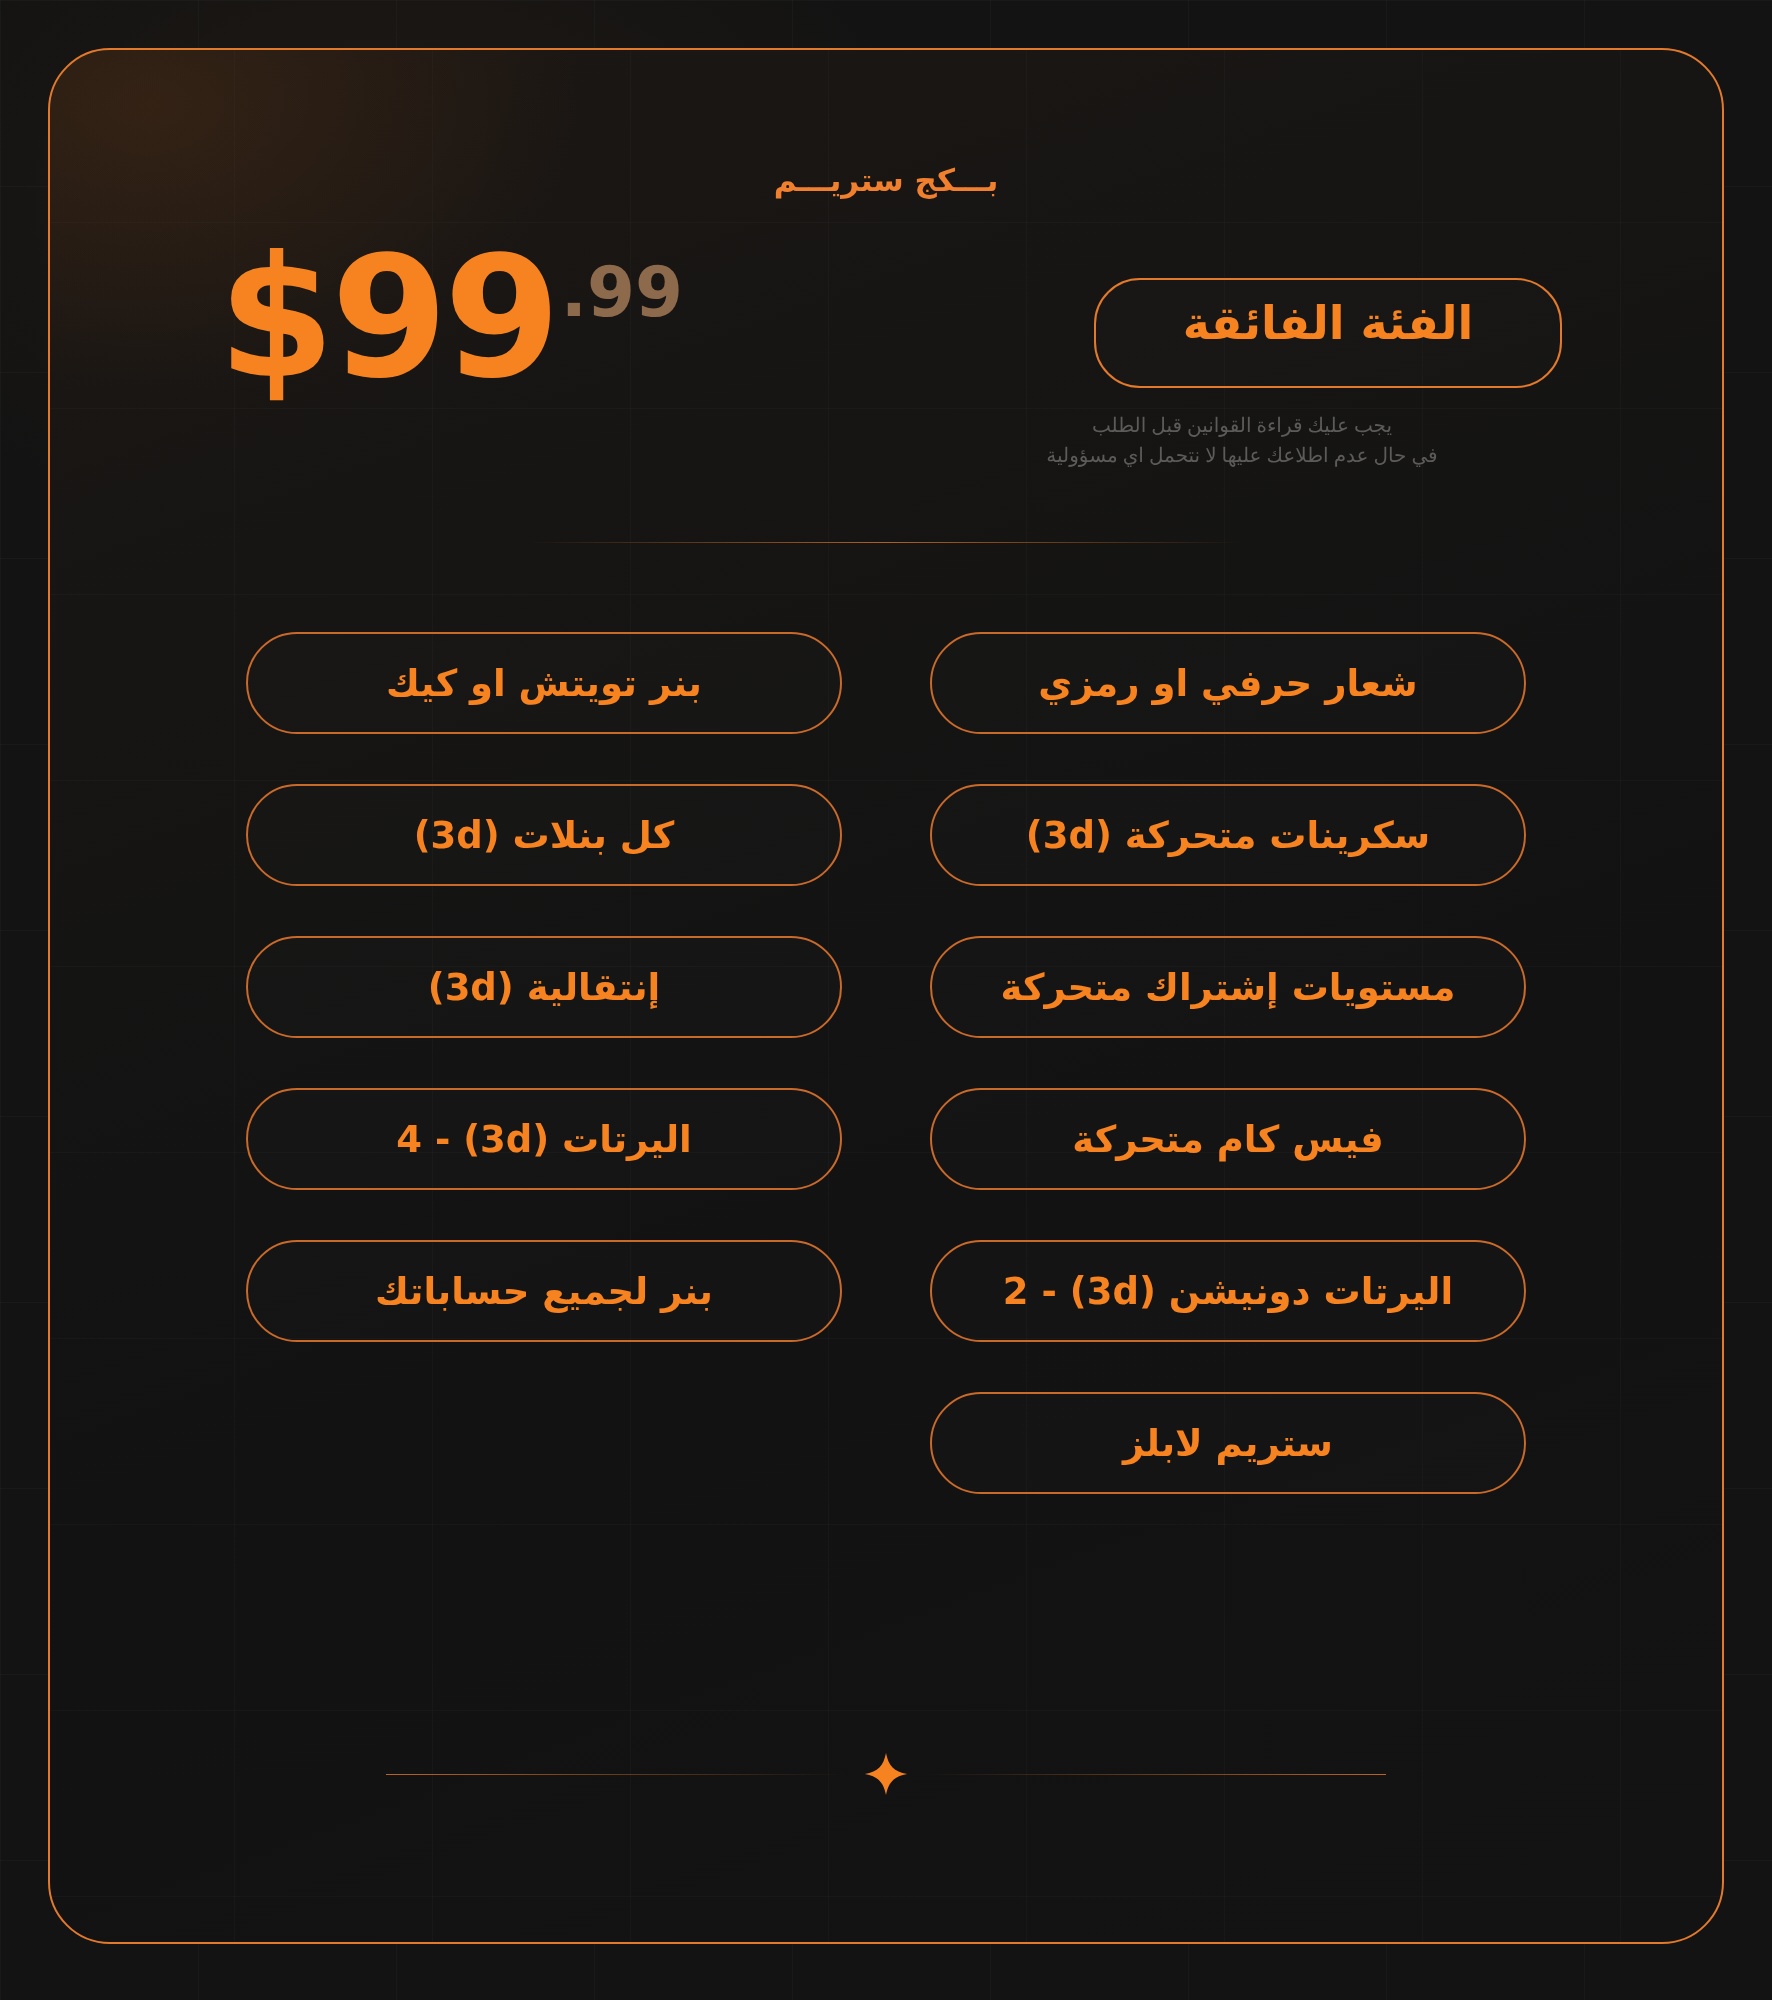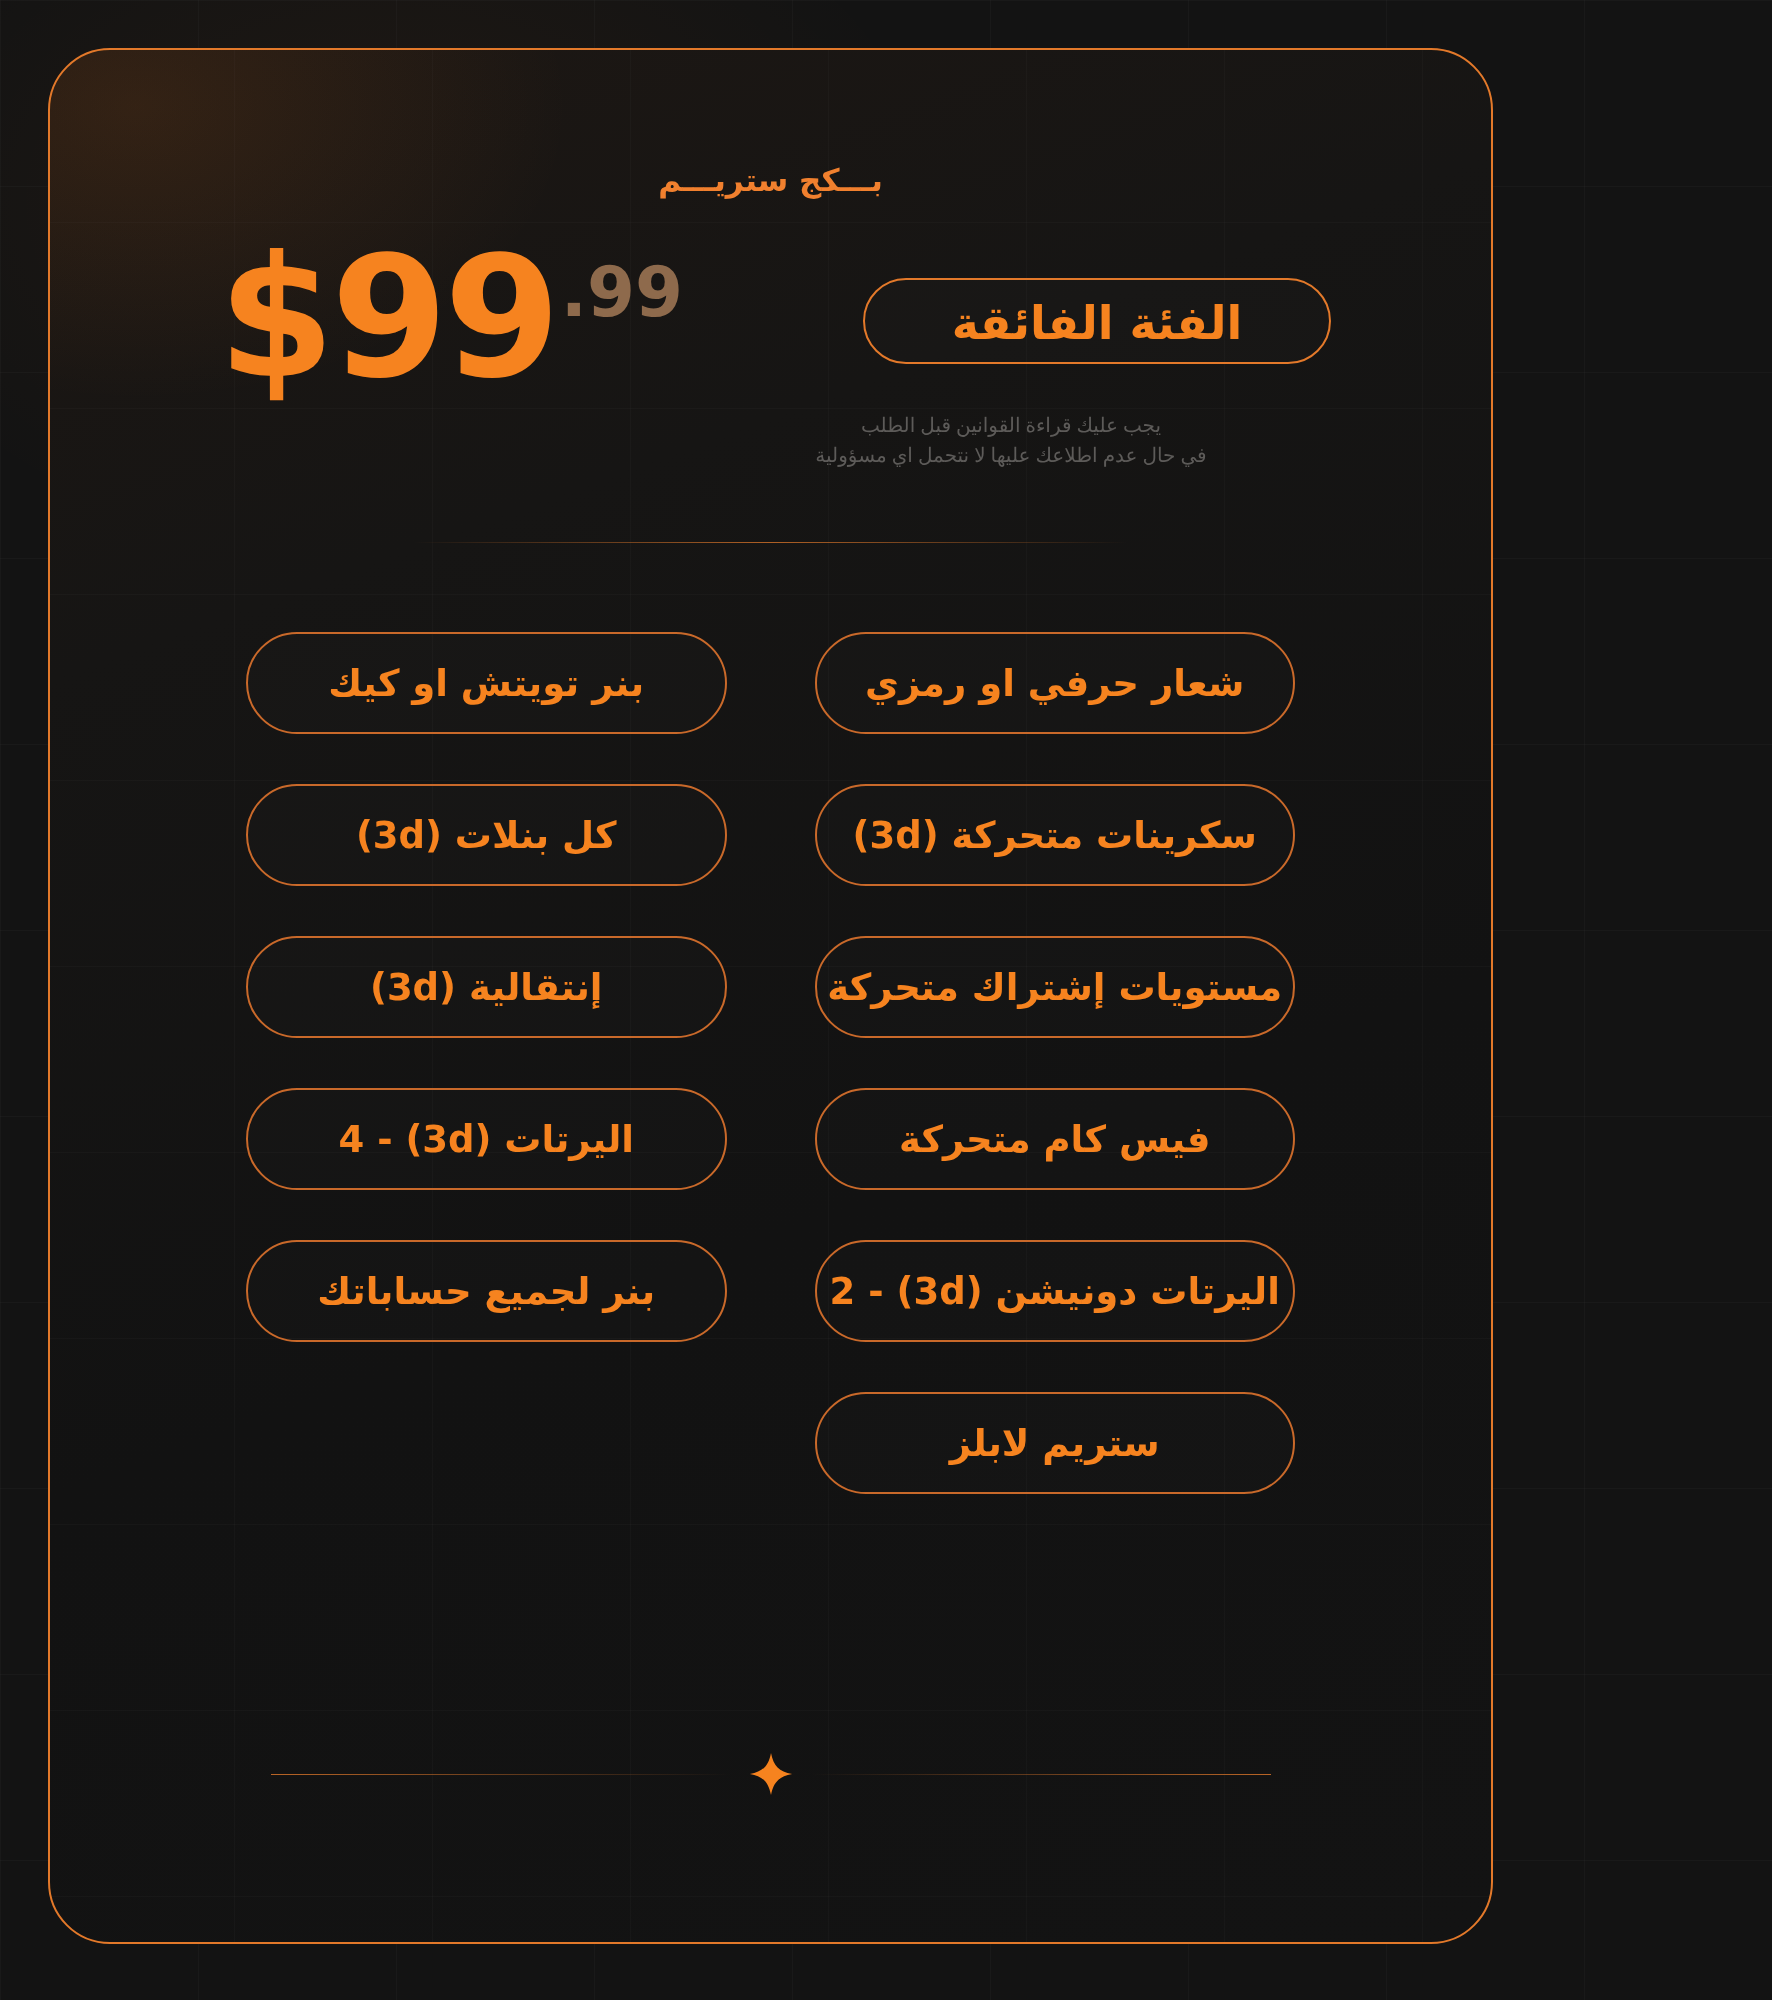--- a/index.html
+++ b/index.html
@@ -22,21 +22,21 @@
       linear-gradient(to bottom, rgba(255,255,255,0.022) 1px, transparent 1px) 0 0 / 100% 186px,
       radial-gradient(ellipse 900px 600px at 22% 10%, rgba(244,126,32,0.055), transparent 62%),
       #131313;
   }
 
   
   .card {
     position: absolute;
     left: 48px;
     top: 48px;
-    width: 1445px;
+    width: 1676px;
     height: 1896px;
     border: 2px solid #e3792a;
     border-radius: 62px;
     background:
       radial-gradient(ellipse 620px 420px at 6% 3%, rgba(244,126,32,0.11), transparent 70%),
       linear-gradient(160deg, #1d1713 0%, #161514 26%, #121212 60%, #131313 100%);
     overflow: hidden;
   }
   .card-grid {
     position: absolute;
@@ -81,21 +81,21 @@
     color: #8e6a4c;
     margin-top: 6px;
     margin-left: 4px;
   }
 
   .tier-badge {
     position: absolute;
     top: 228px;
     right: 160px;
     min-width: 468px;
-    padding: 16px 44px 12px;
+    padding: 16px 44px 36px;
     border: 2px solid #e3792a;
     border-radius: 46px;
     text-align: center;
     font-size: 46px;
     font-weight: 800;
     color: #f6831f;
     background: rgba(255,255,255,0.012);
   }
 
   .notice {

